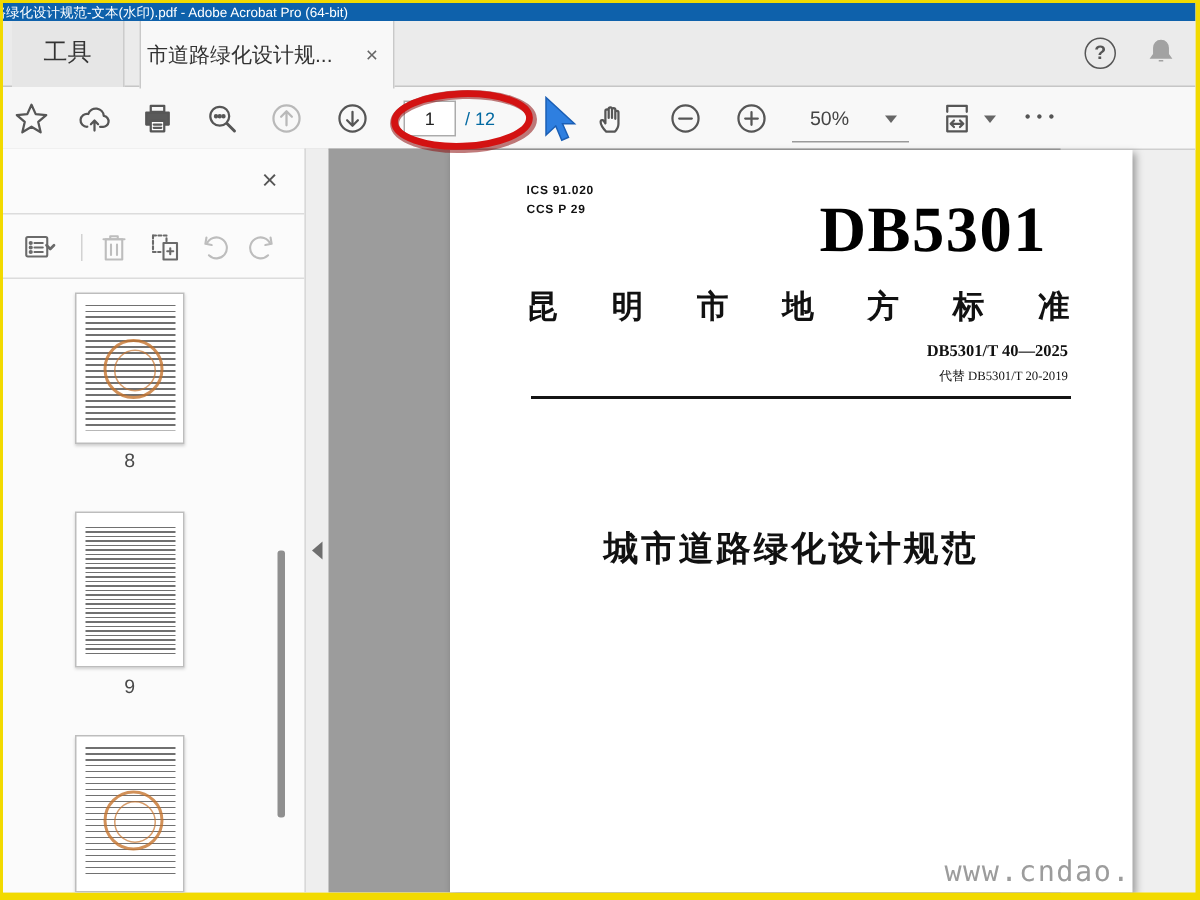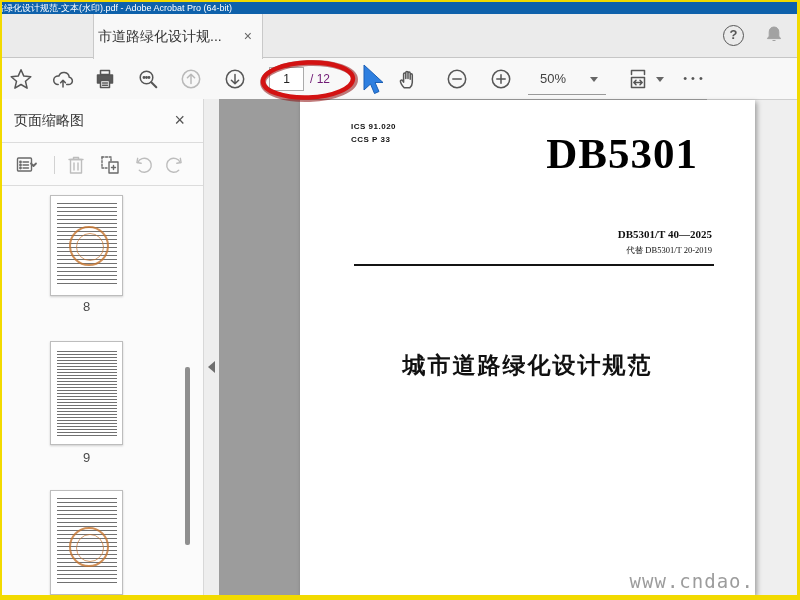--- a/index.html
+++ b/index.html
@@ -23,21 +23,21 @@
   #help-btn { left:721px; }
   #bell-btn { left:760px; }
   #help-btn .q { display:block; width:21px; height:21px; margin-top:3px; border:1.6px solid #565656; border-radius:50%; color:#565656; font-size:13px; font-weight:bold; text-align:center; line-height:18px; }
 
   
   #toolbar { position:absolute; left:0; top:56px; width:100%; height:42px; background:#f8f8f8; border-bottom:1px solid #cfcfcf; }
   .ticon { position:absolute; top:9px; width:24px; height:24px; cursor:pointer; }
   .ticon svg { width:24px; height:24px; stroke:#565656; fill:none; stroke-width:1.5; stroke-linecap:round; stroke-linejoin:round; }
   .ticon.disabled svg { stroke:#b9b9b9; }
   #pagebox { position:absolute; left:267px; top:9px; width:35px; height:24px; background:#fff; border:1px solid #ababab; text-align:center; font-size:12px; color:#222; }
-  #pagetotal { position:absolute; left:308px; top:9px; line-height:24px; font-size:12px; color:#701a75; }
+  #pagetotal { position:absolute; left:308px; top:9px; line-height:24px; font-size:12px; color:#0369a1; }
   #zoomctl { position:absolute; left:526px; top:7px; width:78px; height:30px; border-bottom:1px solid #9a9a9a; cursor:pointer; }
   #zoomctl .zv { position:absolute; left:12px; top:0; line-height:28px; font-size:13px; color:#444; }
   .caret { position:absolute; width:0; height:0; border-left:4px solid transparent; border-right:4px solid transparent; border-top:5px solid #666; }
   #zoomctl .caret { right:8px; top:12px; }
   #fitwidth { position:absolute; left:624px; top:9px; width:38px; height:24px; cursor:pointer; }
   #fitwidth svg { width:24px; height:24px; stroke:#565656; fill:none; stroke-width:1.5; stroke-linecap:round; stroke-linejoin:round; }
   #fitwidth .caret { right:0; top:10px; }
   #morebtn { position:absolute; left:676px; top:9px; width:34px; height:24px; line-height:22px; letter-spacing:4px; font-size:11px; color:#555; text-align:center; cursor:pointer; }
 
   
@@ -83,20 +83,21 @@
 <body>
 
 <div id="frame">
 <div id="app">
 
   <div id="titlebar">
     <span class="wtitle">路绿化设计规范-文本(水印).pdf - Adobe Acrobat Pro (64-bit)</span>
   </div>
 
   <div id="tabrow">
+    <div id="tab-tools" class="tab">工具</div>
     <div id="tab-doc" class="tab">
       <span class="lbl">市道路绿化设计规...</span>
       <span class="x">×</span>
     </div>
     <div id="help-btn" class="hb-icon">
       <span class="q">?</span>
     </div>
     <div id="bell-btn" class="hb-icon">
       <svg viewBox="0 0 24 24">
             <path d="M12 5c-3 0-4.8 2.2-4.8 5v4.2L5.4 16.6h13.2L16.8 14.2V10c0-2.8-1.8-5-4.8-5z M10.5 18.5h3" fill="#a2a2a2" stroke="#a2a2a2" stroke-width="1"></path>
@@ -183,21 +184,20 @@
     <ellipse cx="51" cy="22" rx="46" ry="18" fill="none" stroke="#8c0f0f" stroke-width="6" transform="rotate(-2 51 22)" opacity=".55"></ellipse>
     <ellipse cx="50" cy="21" rx="45" ry="17.5" fill="none" stroke="#d31212" stroke-width="4.5" transform="rotate(-2 50 21)"></ellipse>
   </svg>
 
   <svg id="cursor" viewBox="0 0 26 34">
     <polygon points="3,1 3,26 9.5,20 13.5,29.5 18,27.5 14,18.5 22,18.5" fill="#2e7fe0" stroke="#1b5fb5" stroke-width="1"></polygon>
   </svg>
 
   <div id="sidebar">
     <div id="panel-head">
-      <span class="pt">页面缩略图</span>
       <span class="px">×</span>
     </div>
     <div id="panel-tools">
       <div class="picon" style="left:12px">
         <svg viewBox="0 0 24 24">
               <rect x="3.5" y="5" width="14" height="13" rx="1"></rect>
               <circle cx="6.5" cy="9" r=".7" fill="#6a6a6a"></circle>
               <circle cx="6.5" cy="12" r=".7" fill="#6a6a6a"></circle>
               <circle cx="6.5" cy="15" r=".7" fill="#6a6a6a"></circle>
               <path d="M9 9h5.5 M9 12h5.5 M9 15h5.5"></path>
@@ -254,23 +254,24 @@
   </div>
 
   <div id="collapse">
     <span class="tri"></span>
   </div>
 
   <div id="docarea">
     <div id="pdfpage">
       <div id="ics" class="serif">
         <div>ICS 91.020</div>
-        <div>CCS P 33</div>
+        <div>CCS P 29</div>
       </div>
       <div id="dbcode" class="serif">DB5301</div>
+      <div id="kmrow" class="serif">昆明市地方标准</div>
       <div id="stdno" class="serif">DB5301/T 40—2025</div>
       <div id="replaces" class="serif">代替 DB5301/T 20-2019</div>
       <div id="rule"></div>
       <div id="wm-bottom">www.cndao.</div>
       <div id="doctitle">城市道路绿化设计规范</div>
     </div>
   </div>
 
 </div>
 </div>

